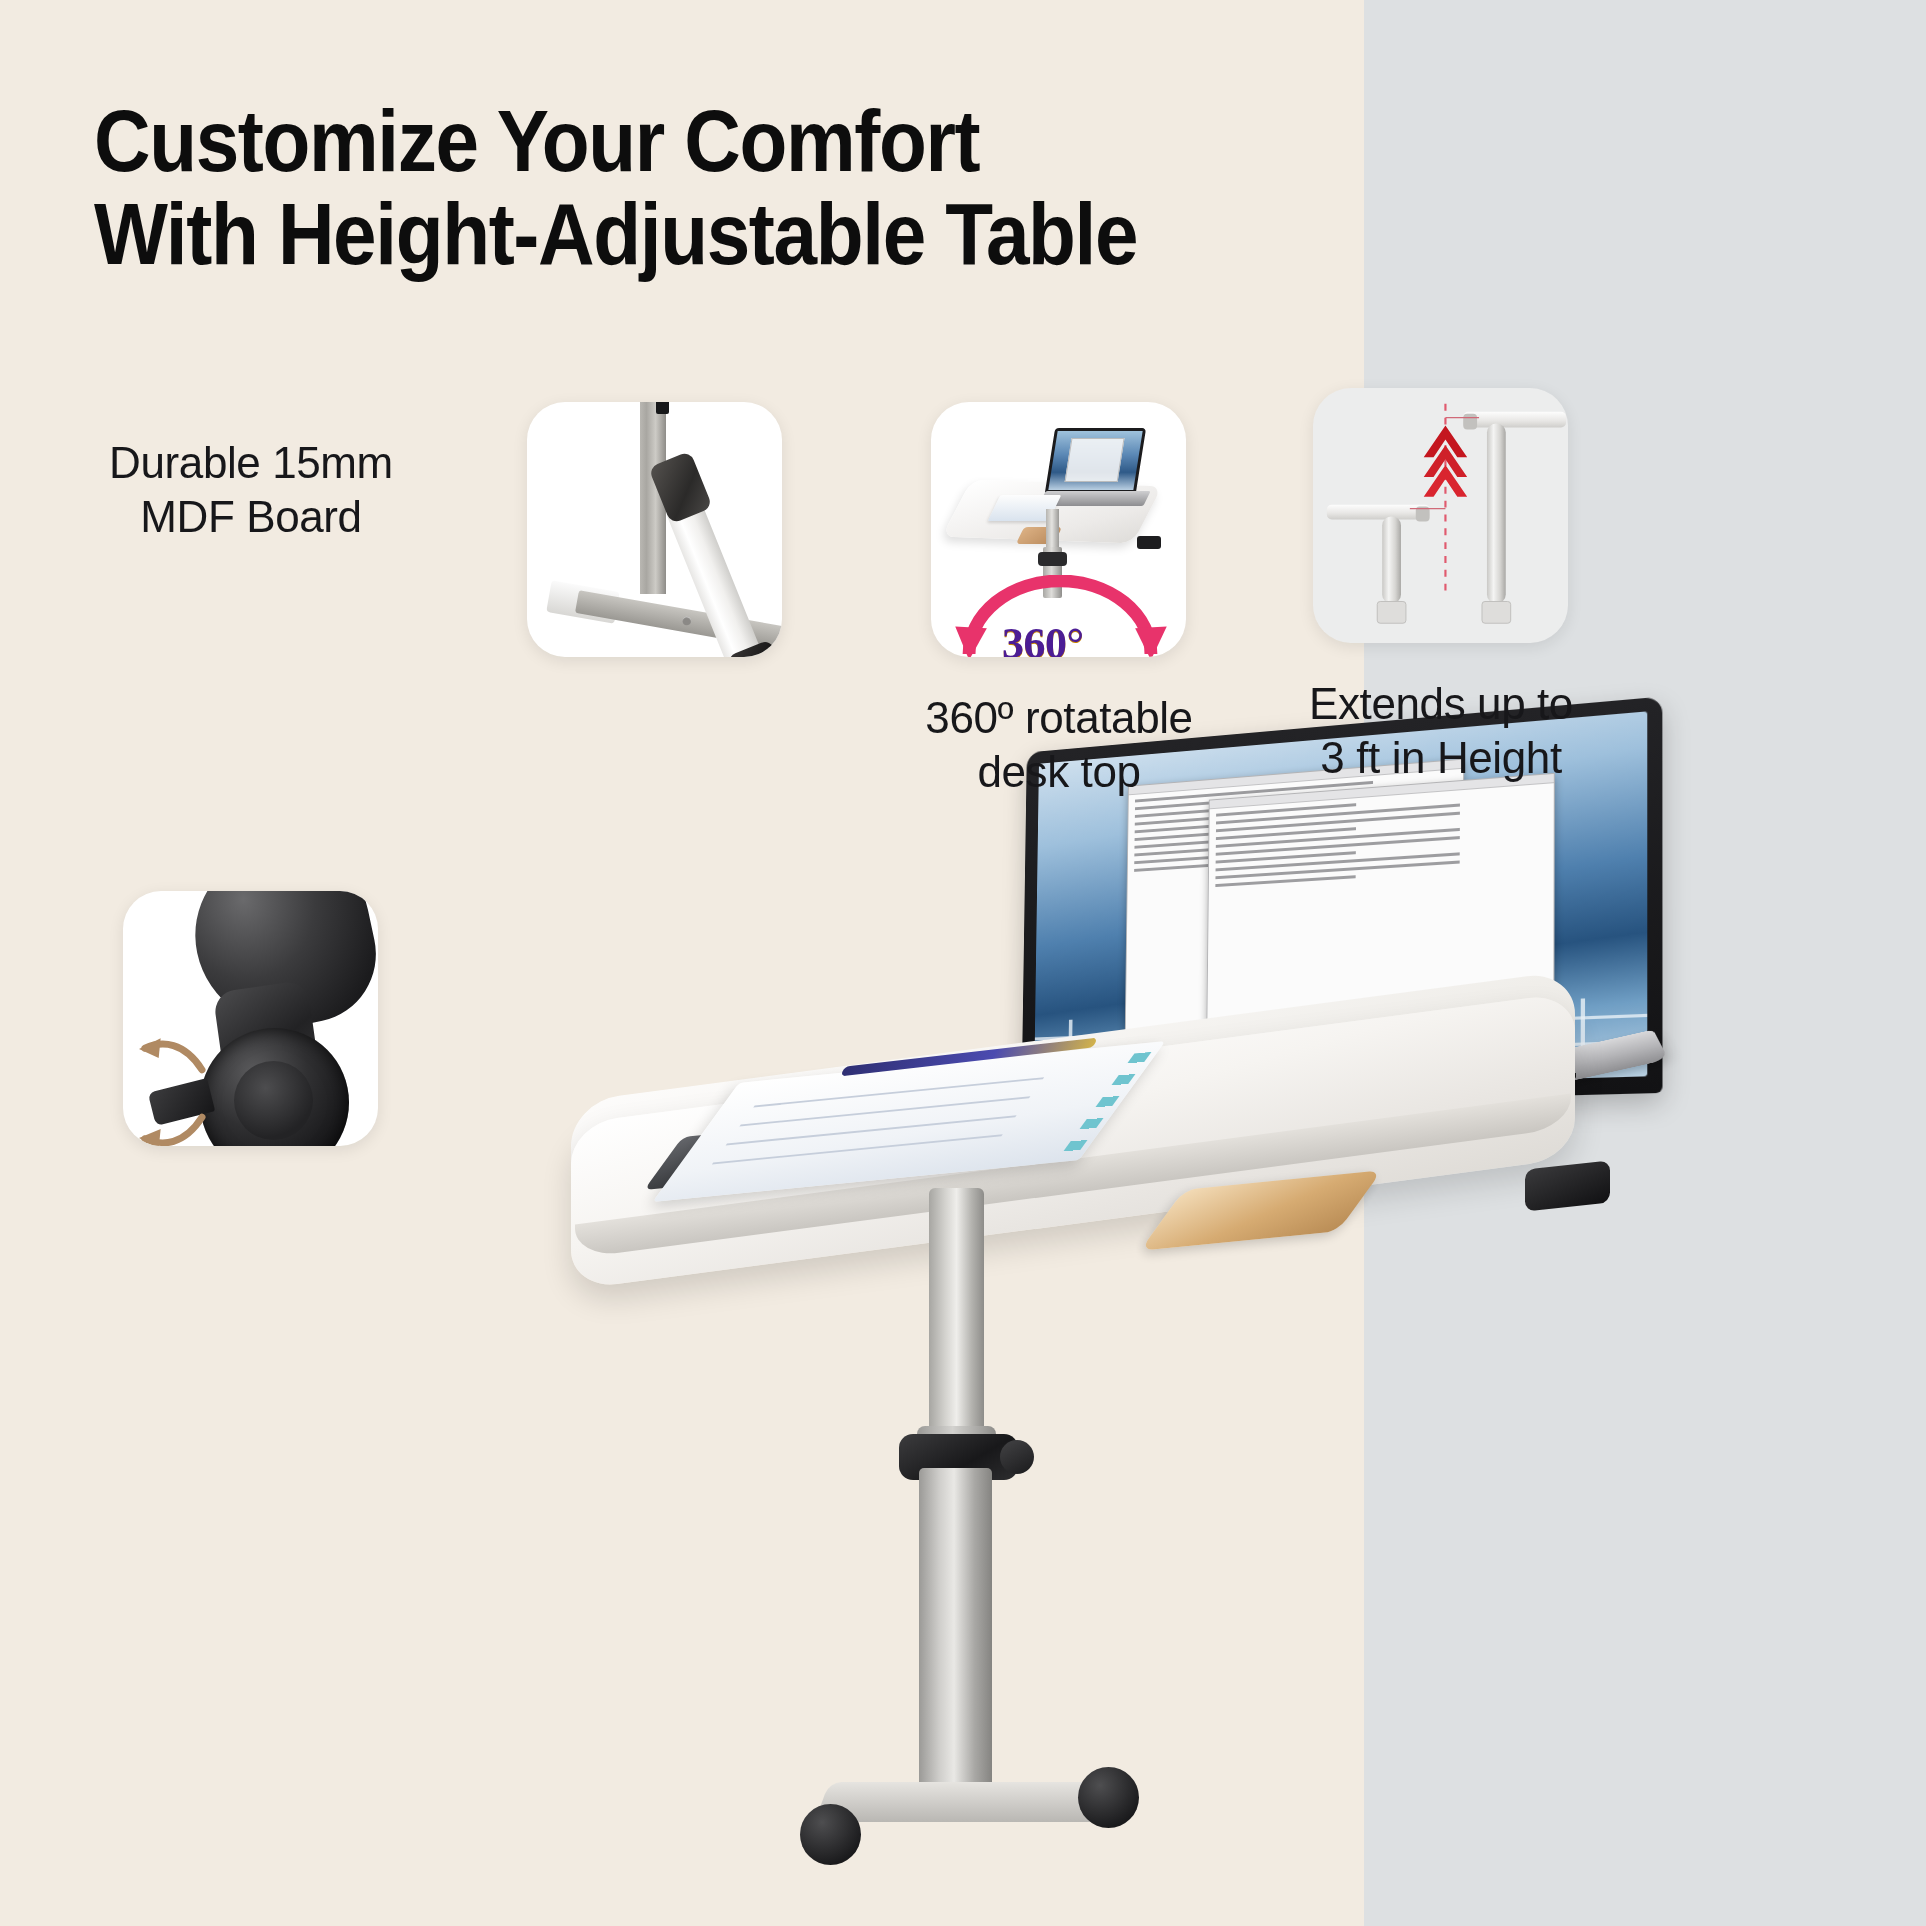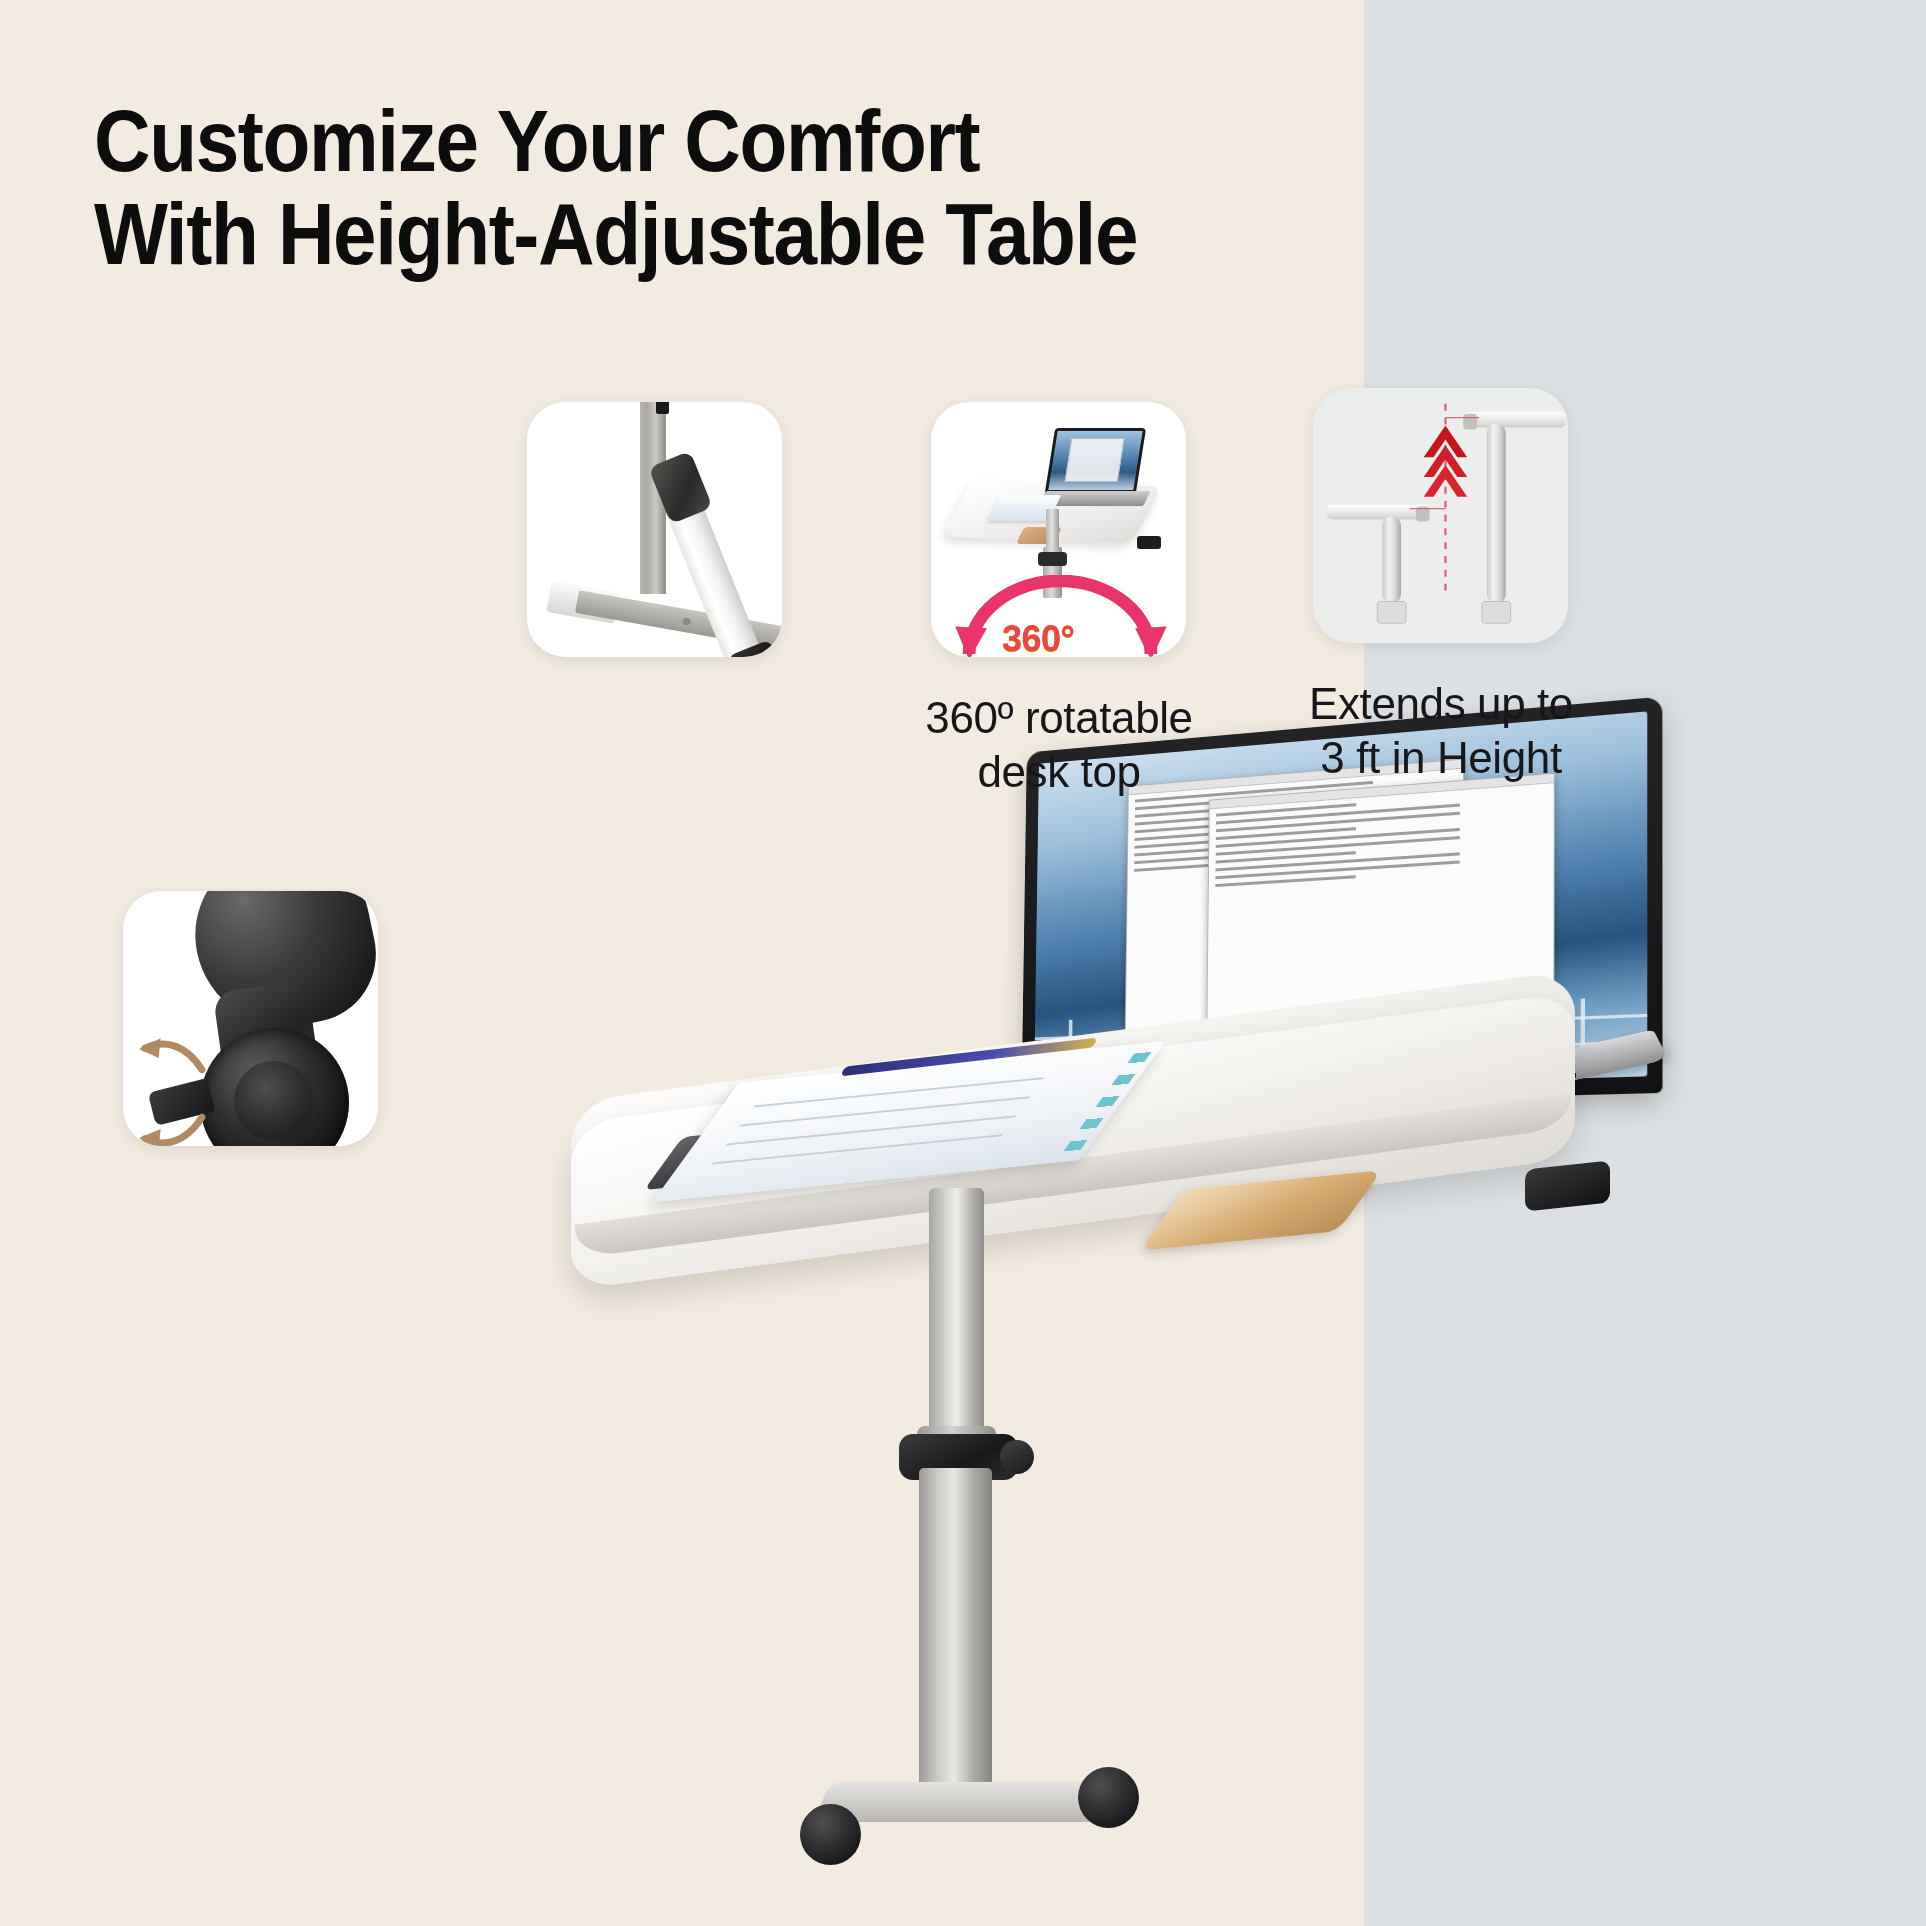--- a/index.html
+++ b/index.html
@@ -172,23 +172,23 @@
     background:linear-gradient(90deg,#a8a7a3,#dedddA 45%,#8f8e8b);
     border-radius:2px;
   }
   .mini-knob {
     position:absolute; left:107px; top:150px; width:29px; height:14px;
     background:#2a2a2c; border-radius:4px;
   }
   .arc360 { position:absolute; left:20px; top:173px; width:218px; height:85px; }
   .lbl360 {
     position:absolute; left:71px; top:216px;
-    font-family:Liberation Sans, sans-serif;
-    font-size:36px; font-weight:bold;
-    color:#ef4444;
+    font-family:Liberation Serif, serif;
+    font-size:44px; font-weight:bold;
+    color:#4c1d95;
     letter-spacing:-0.5px;
     text-shadow:0 1px 0 #c98500;
   }
 
   
   .ext-svg { position:absolute; left:0; top:0; }
 
   
   .wheel-body {
     position:absolute; left:73px; top:-42px; width:176px; height:178px;
@@ -374,20 +374,22 @@
 </head>
 <body>
 
 <div id="bg-left"></div>
 <div id="bg-right"></div>
 
 <h1 id="headline">Customize Your Comfort
 With Height-Adjustable Table</h1>
 
 <div class="feature" id="feat-0">
+  <div class="caption">Durable 15mm
+MDF Board</div>
 </div>
 
 <div class="feature" id="feat-1">
   <div class="card">
     <div class="frame-post"></div>
     <div class="frame-cap"></div>
     <div class="frame-foot2"></div>
     <div class="frame-foot">
       <span class="frame-screw" style="left:107px;top:7px"></span>
       <span class="frame-screw" style="left:149px;top:5px"></span>

